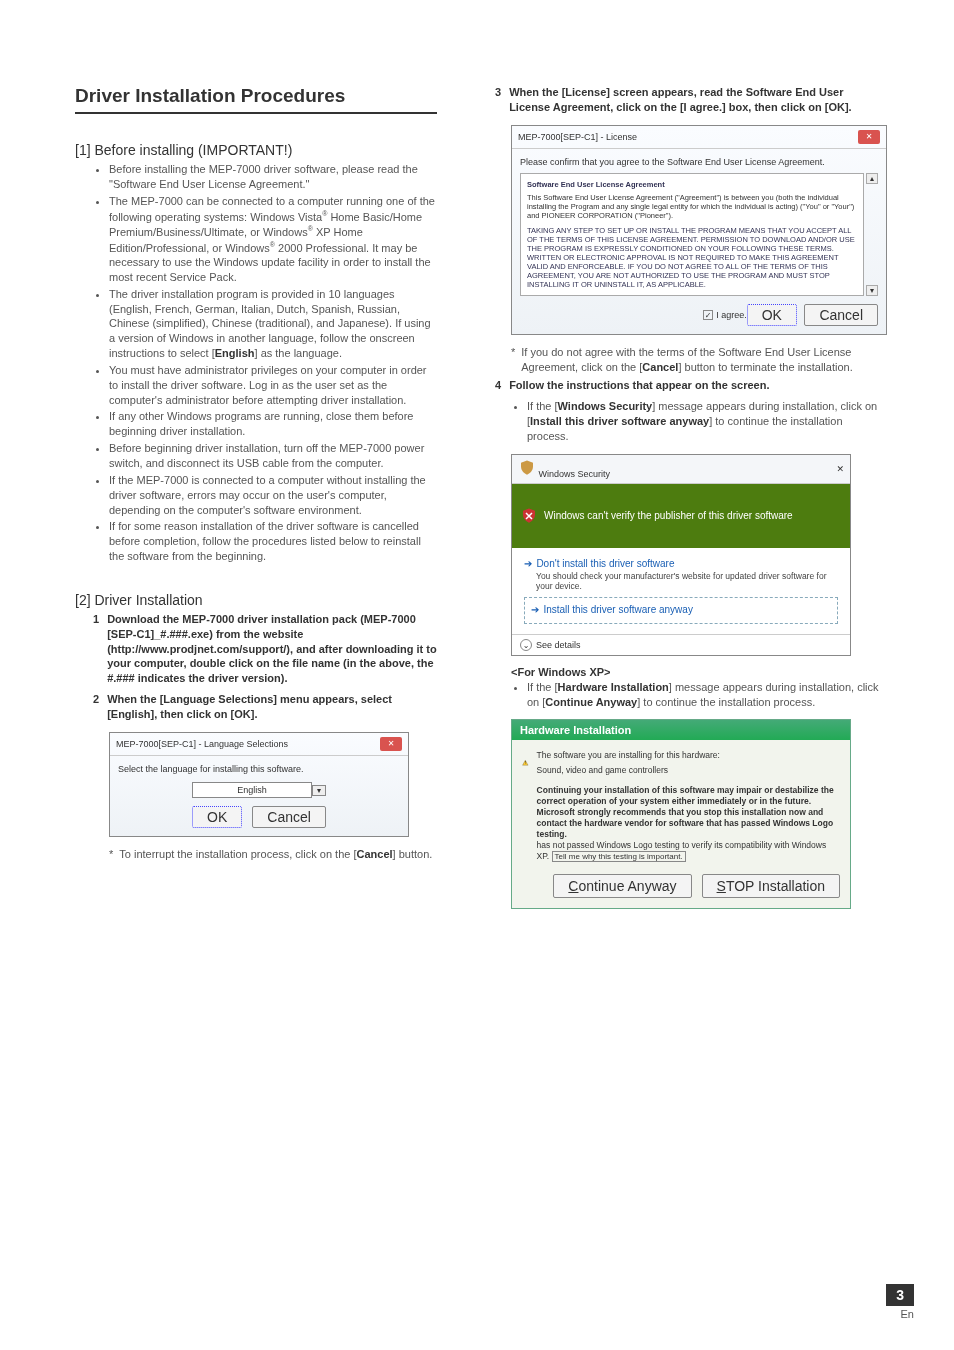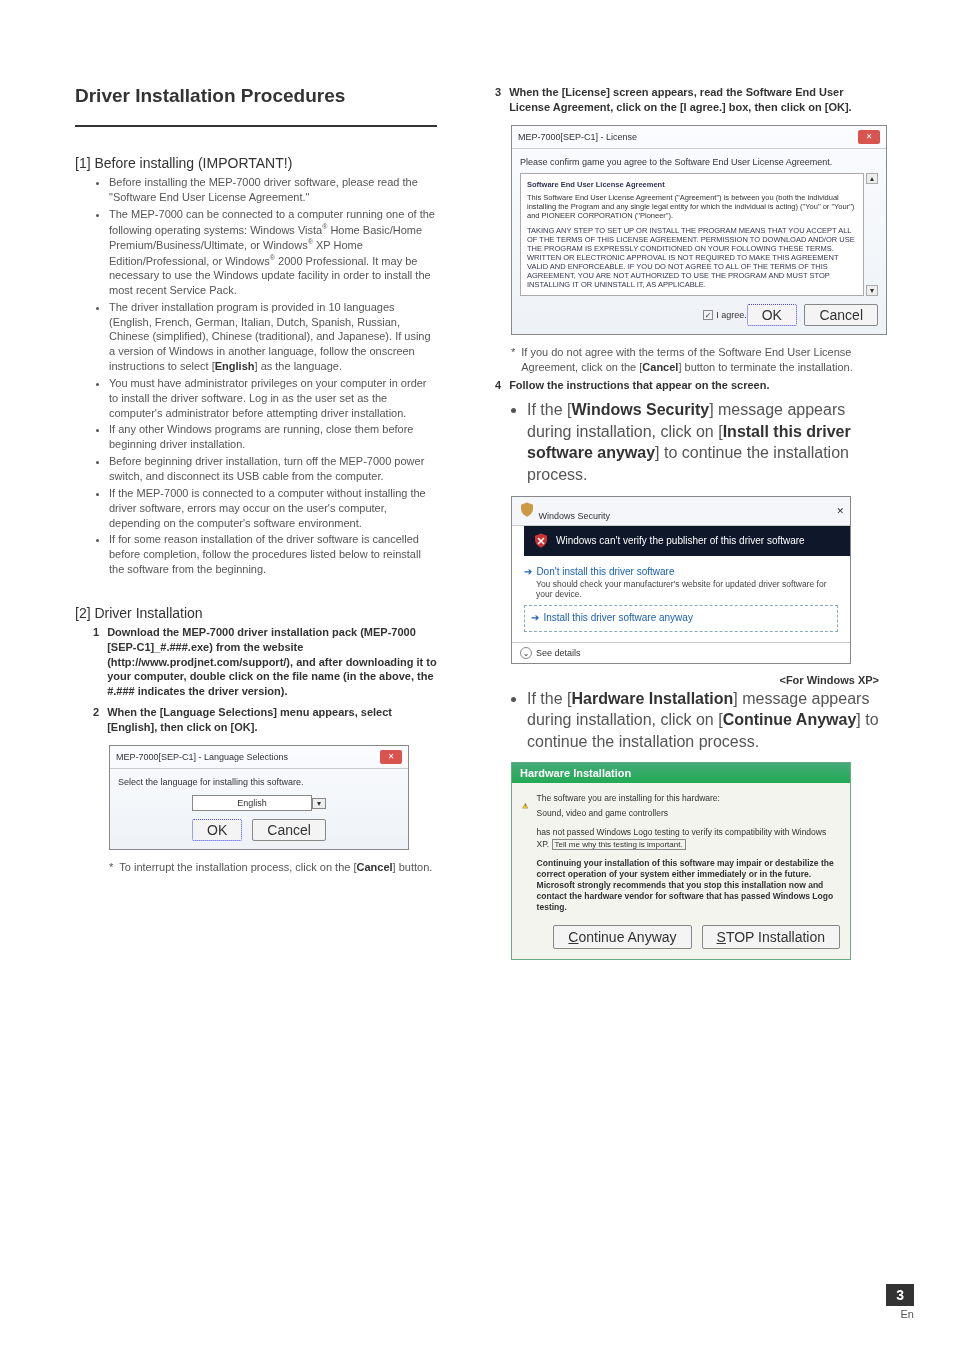--- a/index.html
+++ b/index.html
@@ -1,19 +1,19 @@
 <!DOCTYPE html>
 <html><head>
 <meta charset="utf-8">
 <style>
   * { margin: 0; padding: 0; box-sizing: border-box; }
   body { width: 954px; height: 1350px; font-family: Arial, Helvetica, sans-serif; background: #fff; color: #333; position: relative; padding: 85px 75px 0 75px; }
   .cols { display: flex; gap: 40px; }
   .col { width: 50%; }
-  .main-heading { font-size: 19px; font-weight: bold; border-bottom: 2px solid #333; padding-bottom: 18px; margin-bottom: 12px; }
+  .main-heading { font-size: 19px; font-weight: bold; border-bottom: 2px solid #333; padding-bottom: 5px; margin-bottom: 12px; }
   .sub-heading { font-size: 14px; font-weight: normal; margin-top: 28px; margin-bottom: 4px; }
   .bullets { margin-left: 34px; font-size: 11px; line-height: 1.35; color: #555; }
   .bullets li { list-style: disc; margin-bottom: 2px; }
   .num-list { margin-left: 18px; font-size: 11px; line-height: 1.35; }
   .num-item { display: flex; gap: 8px; margin-bottom: 6px; }
   .num-item .num { font-weight: bold; color: #333; }
   .num-item .body { flex: 1; font-weight: bold; color: #333; }
   .note { font-size: 11px; color: #555; margin-left: 34px; line-height: 1.35; display: flex; gap: 6px; }
   .note .ast { flex-shrink: 0; }
   sup { font-size: 7px; vertical-align: super; }
@@ -27,37 +27,37 @@
   .btn.dashed { border: 1px dotted #44f; }
   .input-box { border:1px solid #888; padding: 2px 6px; min-width:120px; display:inline-block; background:#fff; }
   .dropdown-arrow { display:inline-block; width:14px; border:1px solid #888; background:#eee; text-align:center; font-size:8px; }
   .license-box { border:1px solid #aaa; background:#fff; padding:6px; font-size:7.5px; line-height:1.2; height: auto; }
   .license-title { font-weight:bold; color:#335; margin-bottom:4px; }
   .license-terms { color:#335; margin-top:6px; }
   .divider-row { display:flex; justify-content:flex-end; align-items:center; margin-top:8px; }
   .checkbox { width:10px; height:10px; border:1px solid #888; display:inline-block; text-align:center; font-size:8px; line-height:9px; margin-right:3px; }
   .winsec { width:340px; border:1px solid #888; font-size:9px; }
   .winsec .titlerow { display:flex; align-items:center; justify-content:space-between; padding:4px 6px; background:#f4f6f9; border-bottom:1px solid #ccc; }
-  .winsec .banner { background:#0f172a; color:#fff; padding:6px 8px; display:flex; align-items:center; gap:6px; font-size:10px;margin-left:12px; }
+  .winsec .banner { background:#4d7c0f; color:#fff; padding:23px 8px; display:flex; align-items:center; gap:6px; font-size:10px; }
   .shield { width:18px; height:18px; }
   .winsec .section { padding:10px 12px; }
   .opt-title { color:#1a5fb4; font-size:10px; margin-bottom:2px; display:flex; align-items:center; gap:4px; }
   .opt-sub { font-size:8.5px; color:#444; margin-left:12px; }
   .dashed-box { border:1px dashed #8ab; padding:6px; margin-top:6px; }
   .see-details { border-top:1px solid #ccc; padding:4px 8px; display:flex; align-items:center; gap:4px; }
   .chev { width:12px; height:12px; border:1px solid #888; border-radius:50%; text-align:center; font-size:8px; line-height:11px; }
   .xp { width:340px; border:1px solid #6a8; font-size:9px; }
   .xp .xptitle { background:linear-gradient(#4a7,#2a5); color:#fff; padding:4px 8px; font-size:11px; font-weight:bold; }
   .xp .xpbody { background:#f2f4ed; padding:10px; display:flex; gap:8px; }
   .xp .warn { width:26px; height:26px; }
   .xp .xptext { font-size:8.5px; line-height:1.3; color:#333; }
   .link { border:1px solid #888; padding:0 2px; font-size:8px; }
   .xp-buttons { display:flex; justify-content:flex-end; gap:10px; margin-top:12px; }
-  .sub-bullet-note { font-size:16px; color:#555; line-height:1.35; margin-left:34px; }
-  .xp-head { font-size:11px; font-weight:bold; margin-left:34px; margin-top:4px;text-align:right; }
+  .sub-bullet-note { font-size:11px; color:#555; line-height:1.35; margin-left:34px; }
+  .xp-head { font-size:11px; font-weight:bold; margin-left:34px; margin-top:4px; }
   .page-footer { position:absolute; bottom:30px; right:40px; text-align:right; }
   .page-badge { background:#333; color:#fff; font-weight:bold; font-size:14px; padding: 3px 10px; display:inline-block; }
   .page-en { font-size: 11px; color:#555; margin-top:2px;text-align:right; }
   .inner-bullet { list-style:disc; margin:2px 0 4px 16px; }
   .scroll-arrow { width:12px; background:#eee; border:1px solid #aaa; text-align:center; font-size:8px; }
 </style>
 </head>
 <body>
 
 <div class="cols">
@@ -123,21 +123,21 @@
       </div>
     </div>
 
     <div class="img-box">
       <div class="dialog" style="width:376px;">
         <div class="titlebar">
           <span>MEP-7000[SEP-C1] - License</span>
           <span class="close">✕</span>
         </div>
         <div class="inner">
-          <div style="margin-bottom:6px;">Please confirm game you agree to the Software End User License Agreement.</div>
+          <div style="margin-bottom:6px;">Please confirm that you agree to the Software End User License Agreement.</div>
           <div style="display:flex;">
             <div class="license-box" style="flex:1;">
               <div class="license-title">Software End User License Agreement</div>
               <div>This Software End User License Agreement ("Agreement") is between you (both the individual installing the Program and any single legal entity for which the individual is acting) ("You" or "Your") and PIONEER CORPORATION ("Pioneer").</div>
               <div class="license-terms">TAKING ANY STEP TO SET UP OR INSTALL THE PROGRAM MEANS THAT YOU ACCEPT ALL OF THE TERMS OF THIS LICENSE AGREEMENT. PERMISSION TO DOWNLOAD AND/OR USE THE PROGRAM IS EXPRESSLY CONDITIONED ON YOUR FOLLOWING THESE TERMS. WRITTEN OR ELECTRONIC APPROVAL IS NOT REQUIRED TO MAKE THIS AGREEMENT VALID AND ENFORCEABLE. IF YOU DO NOT AGREE TO ALL OF THE TERMS OF THIS AGREEMENT, YOU ARE NOT AUTHORIZED TO USE THE PROGRAM AND MUST STOP INSTALLING IT OR UNINSTALL IT, AS APPLICABLE.</div>
             </div>
             <div style="display:flex; flex-direction:column; justify-content:space-between; margin-left:2px;">
               <div class="scroll-arrow">▴</div>
               <div class="scroll-arrow">▾</div>
             </div>
@@ -215,22 +215,22 @@
       <div class="xp">
         <div class="xptitle">Hardware Installation</div>
         <div class="xpbody">
           <svg class="warn" viewBox="0 0 24 24">
               <path fill="#fc3" stroke="#333" d="M12 2L22 20H2z"></path>
               <text x="12" y="17" text-anchor="middle" font-size="12" font-weight="bold">!</text>
             </svg>
           <div class="xptext">
             <div>The software you are installing for this hardware:</div>
             <div style="margin:4px 0 8px 0;">Sound, video and game controllers</div>
+            <div style="margin-top:8px; font-weight:bold;">Continuing your installation of this software may impair or destabilize the correct operation of your system either immediately or in the future. Microsoft strongly recommends that you stop this installation now and contact the hardware vendor for software that has passed Windows Logo testing.</div>
             <div><span>has not passed Windows Logo testing to verify its compatibility with Windows XP. </span><span class="link">Tell me why this testing is important.</span></div>
-            <div style="margin-top:8px; font-weight:bold;">Continuing your installation of this software may impair or destabilize the correct operation of your system either immediately or in the future. Microsoft strongly recommends that you stop this installation now and contact the hardware vendor for software that has passed Windows Logo testing.</div>
             <div class="xp-buttons">
               <span class="btn"><u>C</u>ontinue Anyway</span>
               <span class="btn"><u>S</u>TOP Installation</span>
             </div>
           </div>
         </div>
       </div>
     </div>
 
   </div>

